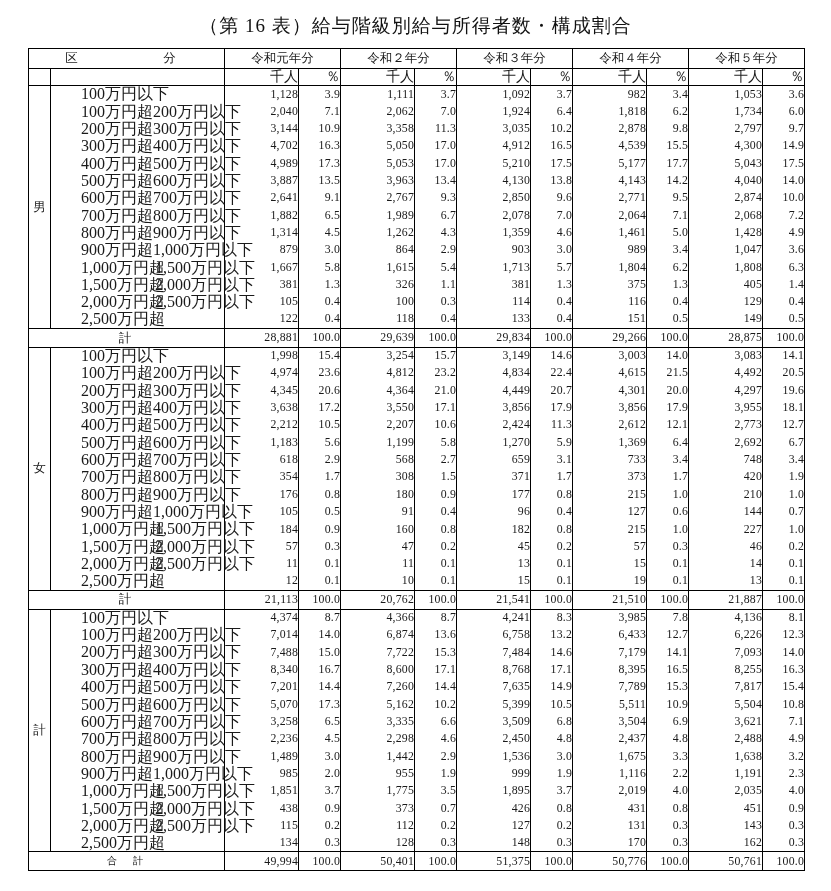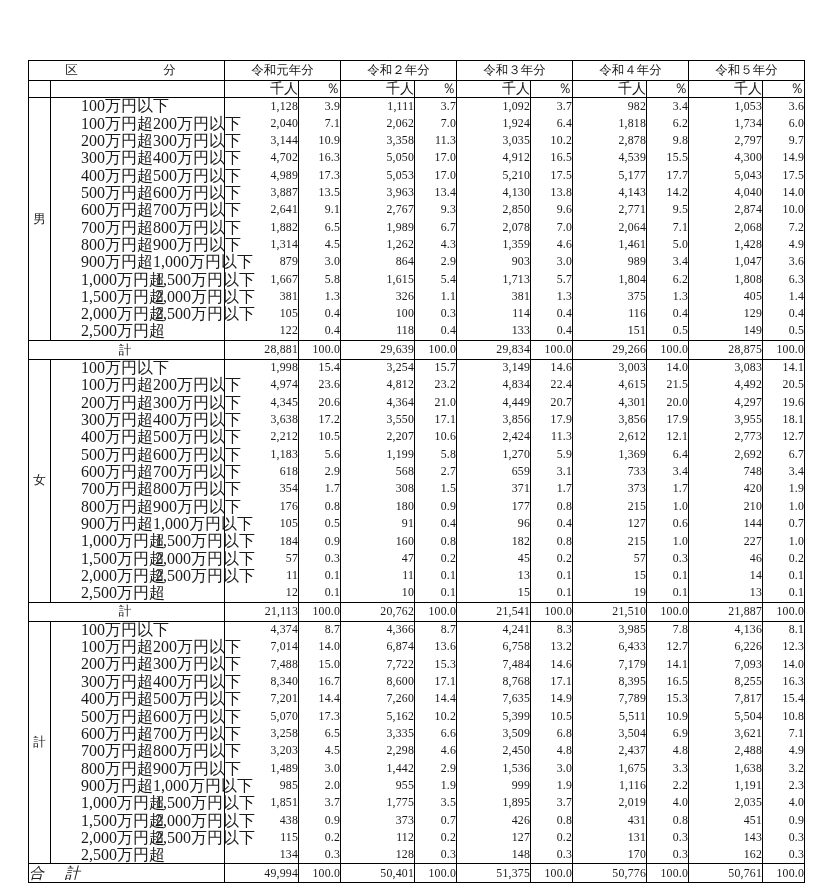--- a/index.html
+++ b/index.html
@@ -16,21 +16,21 @@
   .title{
     position:absolute;left:0;top:13px;width:831px;
     text-align:center;
     font-size:19px;
     letter-spacing:1px;
     color:#111;
   }
 
   
   .table-wrap{
-    position:absolute;left:28px;top:60px;width:634px;
+    position:absolute;left:28px;top:48px;width:634px;
   }
   table.grid{
     border-collapse:collapse;
     table-layout:fixed;
     width:775px;
     font-size:11.5px;
   }
   table.grid td,table.grid th{
     padding:0;
     margin:0;
@@ -126,35 +126,36 @@
     text-align:center;
     font-size:12.5px;
     letter-spacing:3px;
   }
   tr.grandtotal td{
     height:19px;
     border-top:0.8px solid #000;
     border-bottom:1.6px solid #000;
   }
   tr.grandtotal td.sublabel{
-    font-size:15px;
+    text-align:center;
+    font-size:10px;
     letter-spacing:3px;
-    font-style:italic;
   }
   .kubun-head{
     text-align:center;
     letter-spacing:12px;
     padding-left:12px;
   }
 </style>
 </head>
 <body>
 
 <div id="page">
 
+  <div class="title">（第 16 表）給与階級別給与所得者数・構成割合</div>
 
   <div class="table-wrap">
     <table class="grid">
       <colgroup>
         <col class="c-grp">
           <col class="c-lbl">
         <col class="c-num">
           <col class="c-pct">
         <col class="c-num">
           <col class="c-pct">
@@ -844,21 +845,21 @@
             <td class="numcell bd-thin-r">3,621</td>
             <td class="pctcell bd-out-r">7.1</td>
           </tr>
           <tr class="datarow">
             <td class="labelcell bd-med-r">
               <div class="lbl-inner">
                 <span class="lbl-lo">700万円超</span>
                 <span class="lbl-hi">800万円以下</span>
               </div>
             </td>
-            <td class="numcell bd-thin-r">3,203</td>
+            <td class="numcell bd-thin-r">2,236</td>
             <td class="pctcell bd-med-r">4.5</td>
             <td class="numcell bd-thin-r">2,298</td>
             <td class="pctcell bd-med-r">4.6</td>
             <td class="numcell bd-thin-r">2,450</td>
             <td class="pctcell bd-med-r">4.8</td>
             <td class="numcell bd-thin-r">2,437</td>
             <td class="pctcell bd-med-r">4.8</td>
             <td class="numcell bd-thin-r">2,488</td>
             <td class="pctcell bd-out-r">4.9</td>
           </tr>

